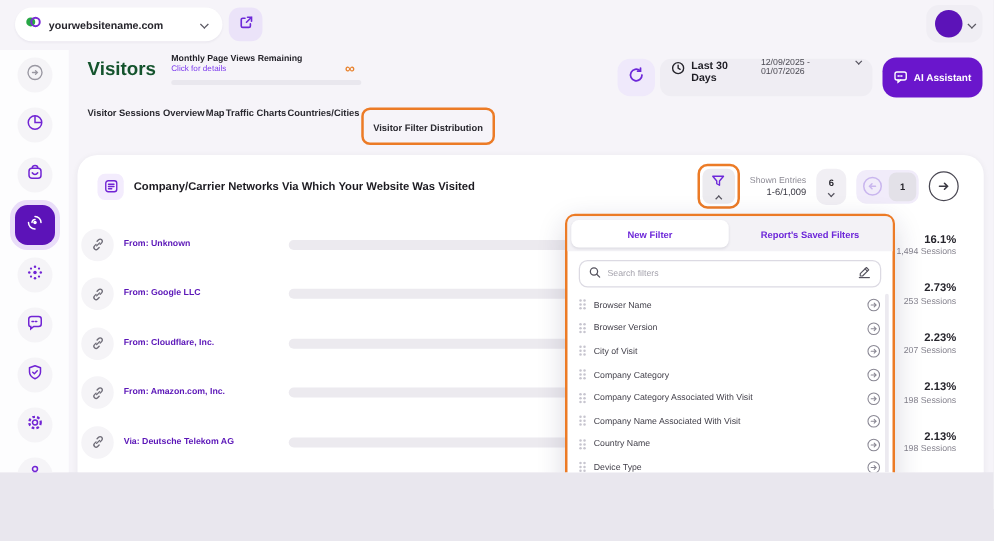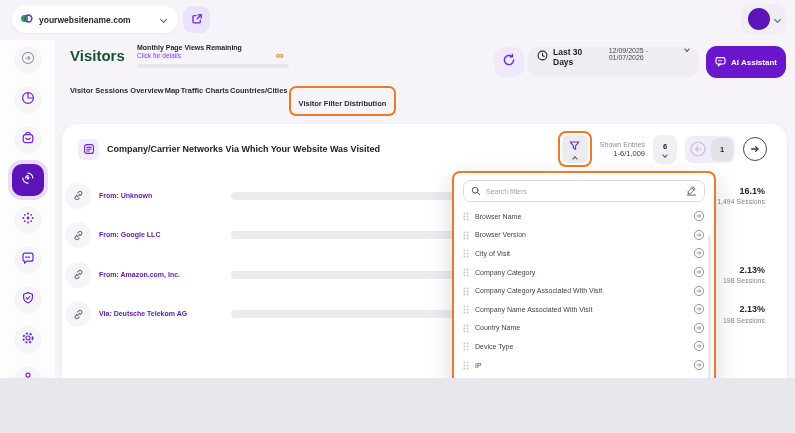--- a/index.html
+++ b/index.html
@@ -337,55 +337,78 @@
       <div class="row">
         <span class="link-circle">
             <svg width="11" height="11" viewBox="0 0 12 12" fill="none" stroke="#6f6d78" stroke-width="1.2" stroke-linecap="round">
               <path d="M4.7 7.3 7.3 4.7"></path>
               <path d="M6.9 8.7 5.6 10a1.9 1.9 0 0 1-2.7-2.7L4.2 6"></path>
               <path d="M5.1 3.3 6.4 2a1.9 1.9 0 0 1 2.7 2.7L7.8 6"></path>
             </svg>
           </span>
         <span class="row-label">From: Google LLC</span>
         <span class="track"><span class="fill" style="width: 2.73%;"></span></span>
+        <span class="stats">
+            <div class="pct">2.73%</div>
+            <div class="sess">253 Sessions</div>
+          </span>
       </div>
       <div class="row">
         <span class="link-circle">
             <svg width="11" height="11" viewBox="0 0 12 12" fill="none" stroke="#6f6d78" stroke-width="1.2" stroke-linecap="round">
               <path d="M4.7 7.3 7.3 4.7"></path>
               <path d="M6.9 8.7 5.6 10a1.9 1.9 0 0 1-2.7-2.7L4.2 6"></path>
               <path d="M5.1 3.3 6.4 2a1.9 1.9 0 0 1 2.7 2.7L7.8 6"></path>
             </svg>
           </span>
-        <span class="row-label">From: Amazon.com, Inc.</span>
-        <span class="track"><span class="fill" style="width: 2.13%;"></span></span>
+        <span class="row-label">From: Cloudflare, Inc.</span>
+        <span class="track"><span class="fill" style="width: 2.23%;"></span></span>
         <span class="stats">
-            <div class="pct">2.13%</div>
-            <div class="sess">198 Sessions</div>
+            <div class="pct">2.23%</div>
+            <div class="sess">207 Sessions</div>
           </span>
       </div>
       <div class="row">
         <span class="link-circle">
             <svg width="11" height="11" viewBox="0 0 12 12" fill="none" stroke="#6f6d78" stroke-width="1.2" stroke-linecap="round">
               <path d="M4.7 7.3 7.3 4.7"></path>
               <path d="M6.9 8.7 5.6 10a1.9 1.9 0 0 1-2.7-2.7L4.2 6"></path>
               <path d="M5.1 3.3 6.4 2a1.9 1.9 0 0 1 2.7 2.7L7.8 6"></path>
             </svg>
           </span>
+        <span class="row-label">From: Amazon.com, Inc.</span>
+        <span class="track"><span class="fill" style="width: 2.13%;"></span></span>
+        <span class="stats">
+            <div class="pct">2.13%</div>
+            <div class="sess">198 Sessions</div>
+          </span>
+      </div>
+      <div class="row">
+        <span class="link-circle">
+            <svg width="11" height="11" viewBox="0 0 12 12" fill="none" stroke="#6f6d78" stroke-width="1.2" stroke-linecap="round">
+              <path d="M4.7 7.3 7.3 4.7"></path>
+              <path d="M6.9 8.7 5.6 10a1.9 1.9 0 0 1-2.7-2.7L4.2 6"></path>
+              <path d="M5.1 3.3 6.4 2a1.9 1.9 0 0 1 2.7 2.7L7.8 6"></path>
+            </svg>
+          </span>
         <span class="row-label">Via: Deutsche Telekom AG</span>
         <span class="track"><span class="fill" style="width: 2.13%;"></span></span>
         <span class="stats">
             <div class="pct">2.13%</div>
             <div class="sess">198 Sessions</div>
           </span>
       </div>
     </div>
   </div>
 
   <div class="fpanel">
+    <div class="fp-tabs">
+      <span class="fp-tab active">New Filter</span>
+      <span class="fp-tab">Report's Saved Filters</span>
+    </div>
     <div class="fp-search">
       <span>
         <svg width="10" height="10" viewBox="0 0 11 11" fill="none" stroke="#55535e" stroke-width="1.1" stroke-linecap="round">
             <circle cx="4.6" cy="4.6" r="3.2"></circle>
             <path d="M7 7 9.6 9.6"></path>
           </svg>
       </span>
       <input type="text" placeholder="Search filters" style="">
       <span>
         <svg width="11" height="11" viewBox="0 0 12 12" fill="none" stroke="#55535e" stroke-width="1" stroke-linecap="round" stroke-linejoin="round">

